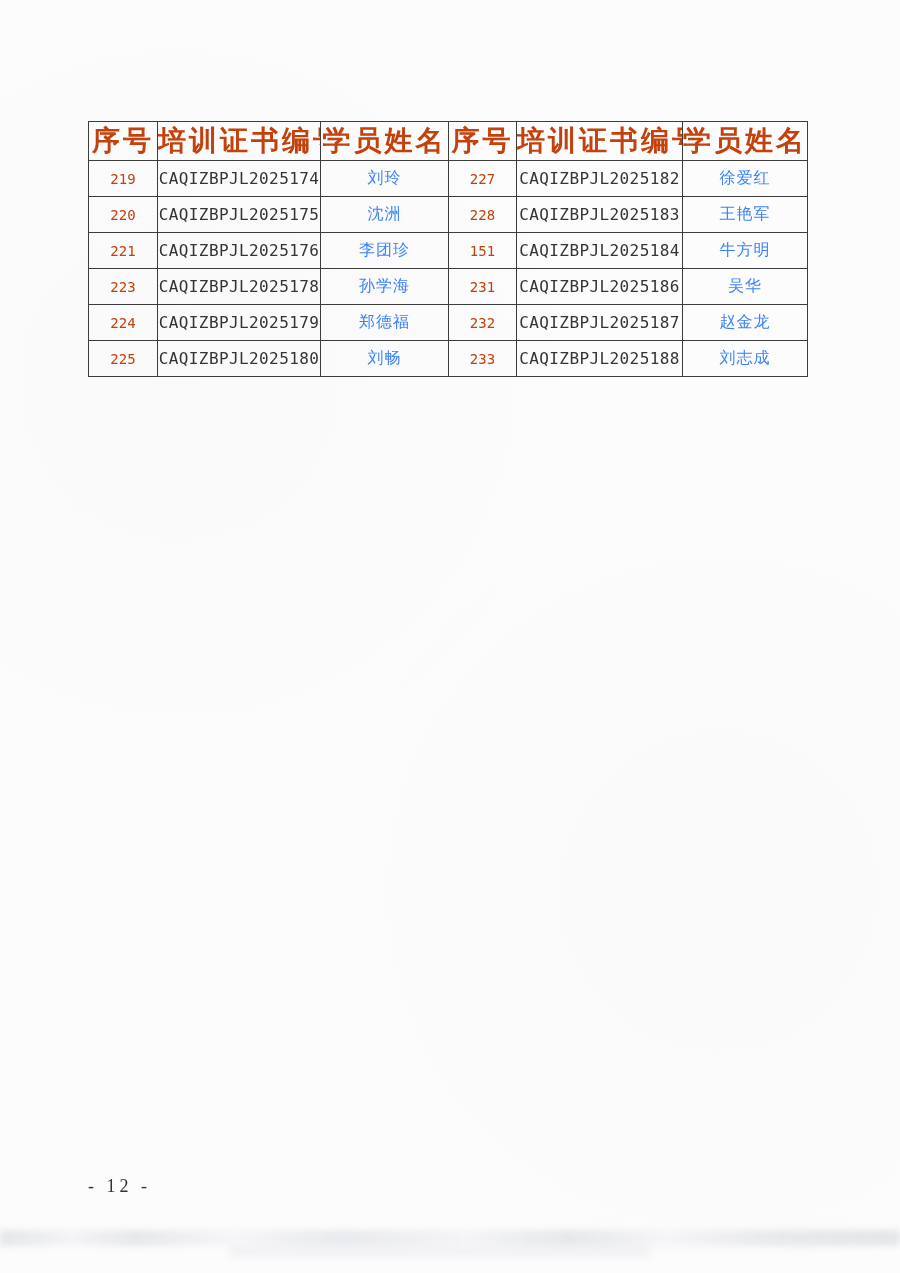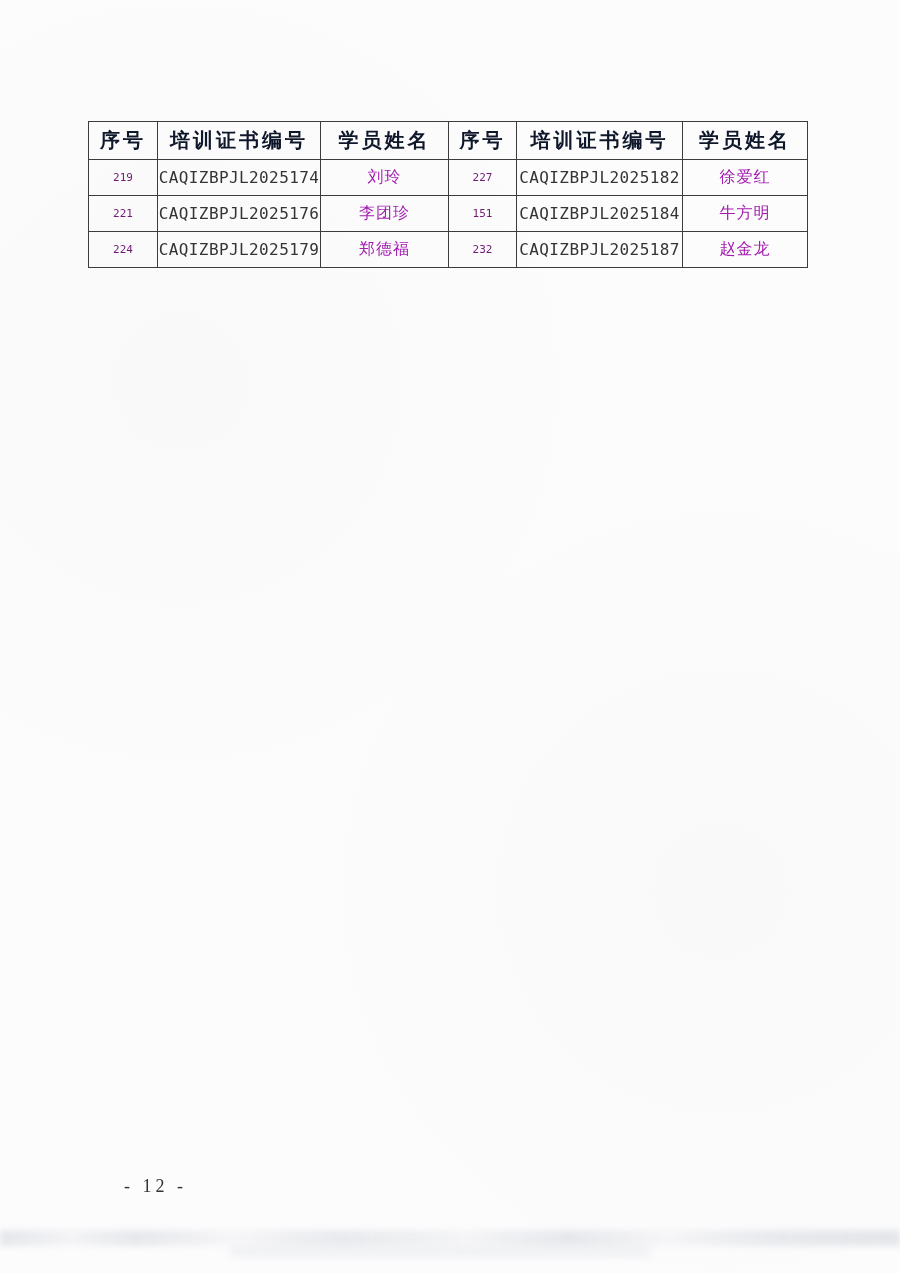--- a/index.html
+++ b/index.html
@@ -39,55 +39,54 @@
   .cert-table td {
     border: 1.6px solid #3c3c3c;
     text-align: center;
     vertical-align: middle;
     padding: 0;
     overflow: hidden;
     white-space: nowrap;
   }
   .cert-table thead th {
     height: 37px;
-    font-size: 20px;
+    font-size: 28px;
     font-weight: 600;
     letter-spacing: 3px;
-    color: #0f172a;
+    color: #c2410c;
     font-family: "Liberation Serif", "DejaVu Serif", serif;
   }
   .cert-table tbody td {
     height: 35px;
   }
   td.cell-num {
     font-family: "DejaVu Sans Mono", "Liberation Mono", monospace;
-    font-size: 11px;
-    color: #701a75;
+    font-size: 14px;
+    color: #c2410c;
   }
   td.cell-cert {
     font-family: "DejaVu Sans Mono", "Liberation Mono", monospace;
     font-size: 16px;
     letter-spacing: 0.4px;
     color: #343434;
   }
   td.cell-name {
     font-size: 16px;
     letter-spacing: 1px;
-    color: #a21caf;
+    color: #3b82f6;
   }
 
   .page-number {
     position: absolute;
     left: 88px;
     top: 1176px;
     font-family: "Liberation Serif", "DejaVu Serif", serif;
     font-size: 18px;
     letter-spacing: 4px;
     color: #333;
-    margin-left: 36px;
   }
 
   
   .scan-bleed {
     position: absolute;
     left: 0;
     top: 1230px;
     width: 900px;
     height: 16px;
     background:
@@ -138,34 +137,58 @@
   <tbody>
     <tr>
       <td class="cell-num">219</td>
       <td class="cell-cert">CAQIZBPJL2025174</td>
       <td class="cell-name">刘玲</td>
       <td class="cell-num">227</td>
       <td class="cell-cert">CAQIZBPJL2025182</td>
       <td class="cell-name">徐爱红</td>
     </tr>
     <tr>
+      <td class="cell-num">220</td>
+      <td class="cell-cert">CAQIZBPJL2025175</td>
+      <td class="cell-name">沈洲</td>
+      <td class="cell-num">228</td>
+      <td class="cell-cert">CAQIZBPJL2025183</td>
+      <td class="cell-name">王艳军</td>
+    </tr>
+    <tr>
       <td class="cell-num">221</td>
       <td class="cell-cert">CAQIZBPJL2025176</td>
       <td class="cell-name">李团珍</td>
       <td class="cell-num">151</td>
       <td class="cell-cert">CAQIZBPJL2025184</td>
       <td class="cell-name">牛方明</td>
     </tr>
     <tr>
+      <td class="cell-num">223</td>
+      <td class="cell-cert">CAQIZBPJL2025178</td>
+      <td class="cell-name">孙学海</td>
+      <td class="cell-num">231</td>
+      <td class="cell-cert">CAQIZBPJL2025186</td>
+      <td class="cell-name">吴华</td>
+    </tr>
+    <tr>
       <td class="cell-num">224</td>
       <td class="cell-cert">CAQIZBPJL2025179</td>
       <td class="cell-name">郑德福</td>
       <td class="cell-num">232</td>
       <td class="cell-cert">CAQIZBPJL2025187</td>
       <td class="cell-name">赵金龙</td>
+    </tr>
+    <tr>
+      <td class="cell-num">225</td>
+      <td class="cell-cert">CAQIZBPJL2025180</td>
+      <td class="cell-name">刘畅</td>
+      <td class="cell-num">233</td>
+      <td class="cell-cert">CAQIZBPJL2025188</td>
+      <td class="cell-name">刘志成</td>
     </tr>
   </tbody>
 </table>
 
 <div class="page-number">- 12 -</div>
 
 <div class="scan-bleed"></div>
 <div class="scan-bleed-2"></div>
 
 </body></html>

